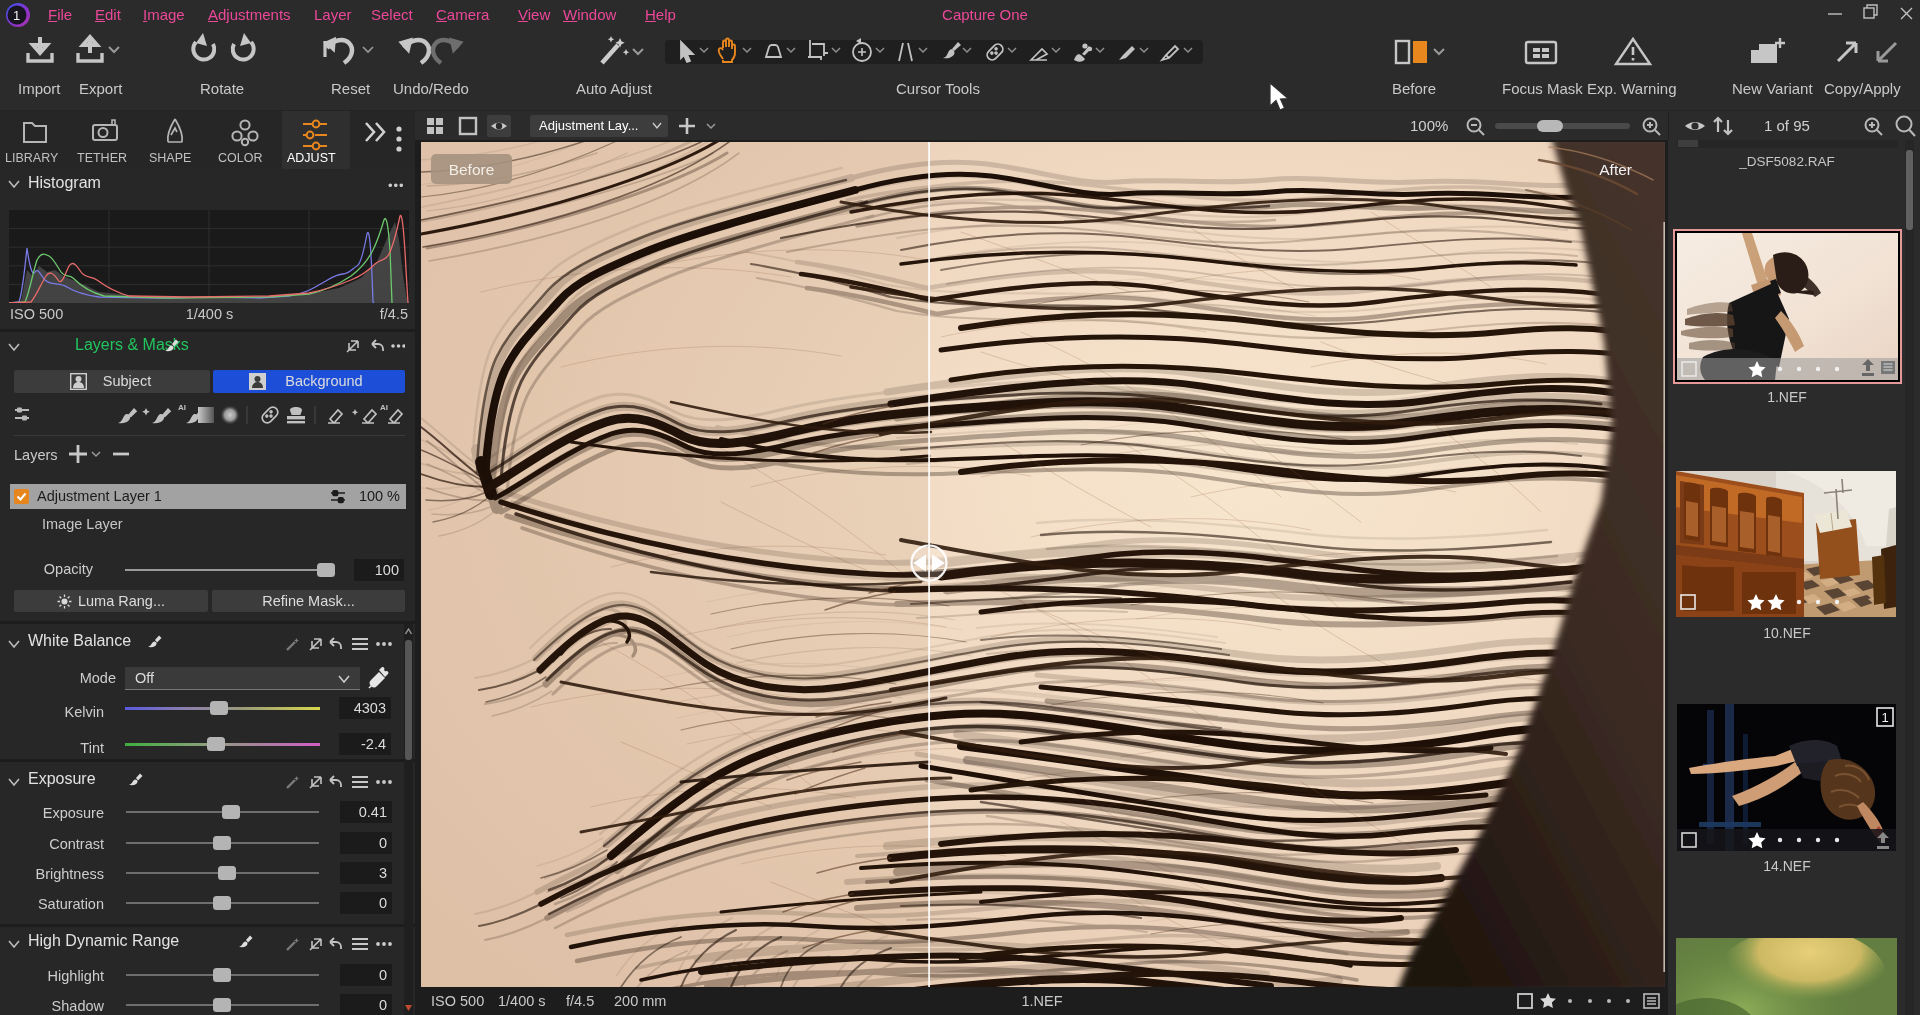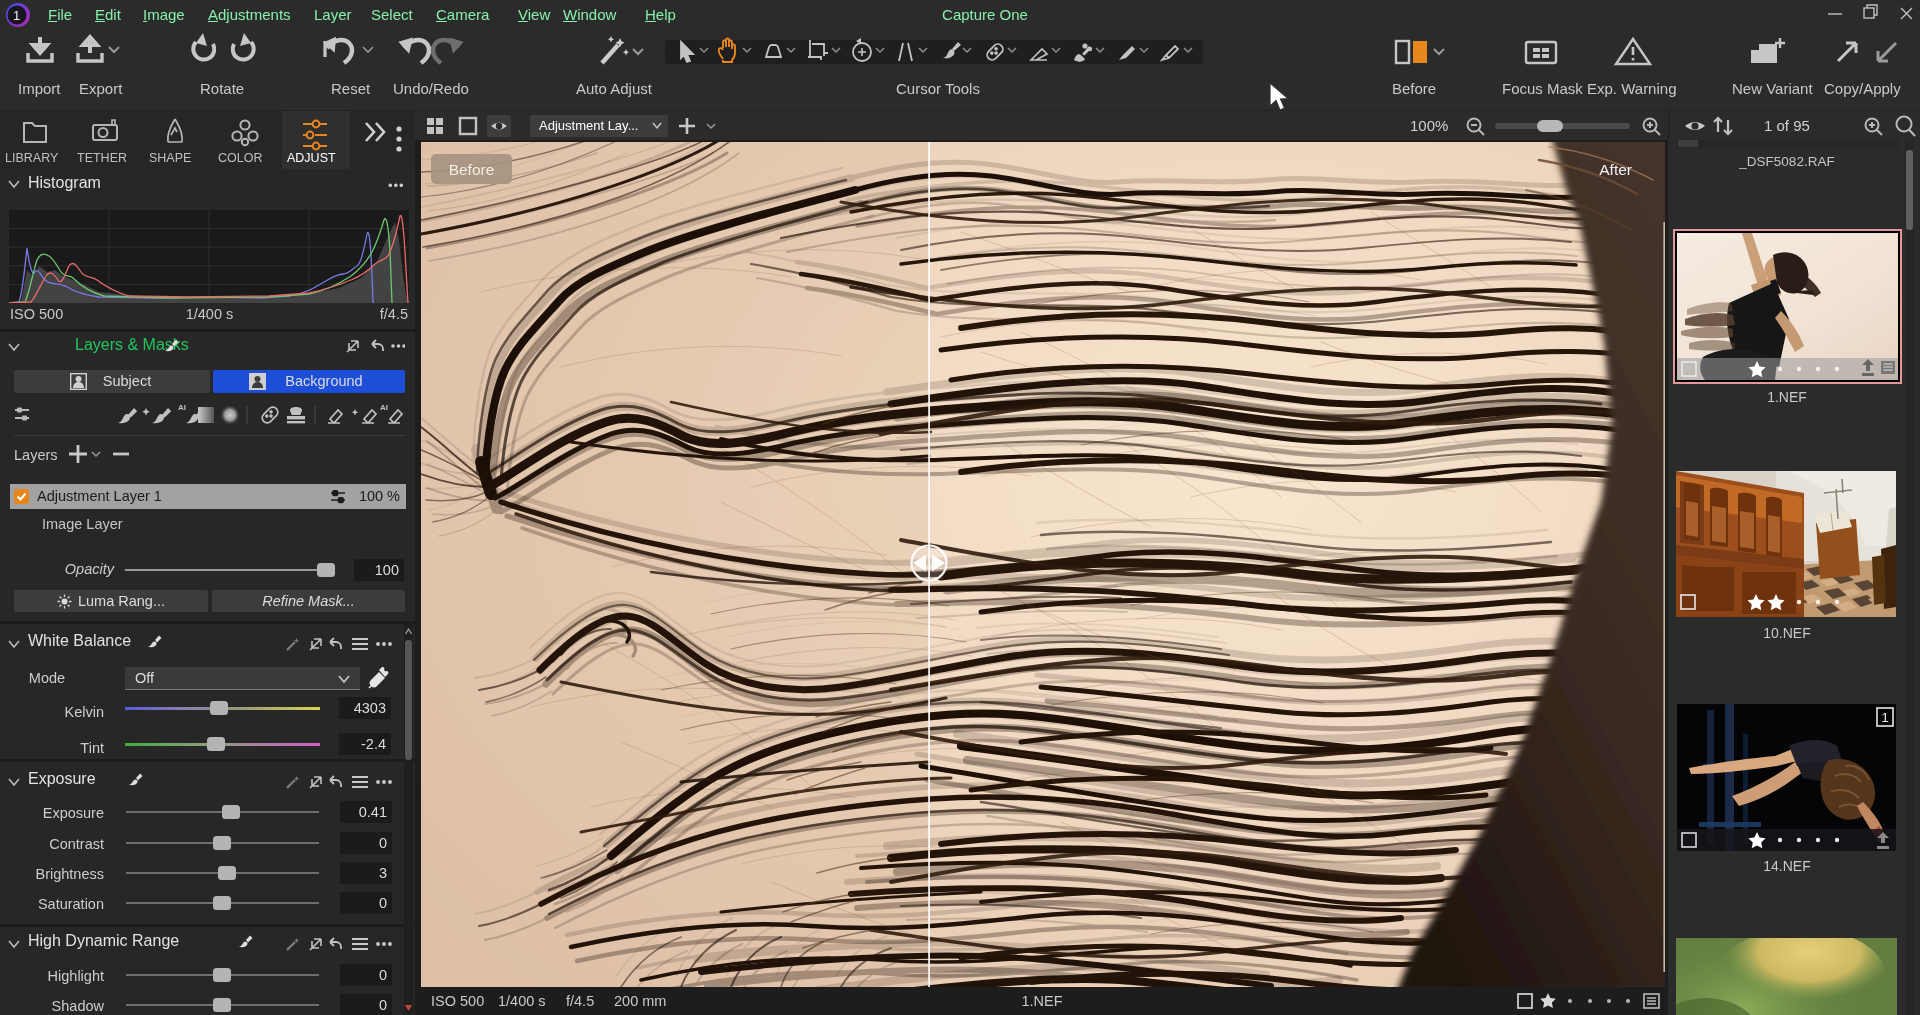--- a/index.html
+++ b/index.html
@@ -46,21 +46,21 @@
           <linearGradient id="lg1" x1="0" y1="0" x2="1" y2="1">
       <stop offset="0" stop-color="#3355ee"></stop>
             <stop offset="0.55" stop-color="#8833cc"></stop>
             <stop offset="1" stop-color="#aa33aa"></stop>
     </linearGradient>
         </defs>
     <circle cx="13" cy="13" r="12" fill="url(#lg1)"></circle>
     <circle cx="12" cy="13" r="9.5" fill="#181420"></circle>
     <text x="11.5" y="18" font-size="13" fill="#eee" text-anchor="middle" font-family="Liberation Sans">1</text>
   </svg>
-  <div class="abs" style="left:0;top:6px;width:1920px;height:18px;color:#86efac;font-size:15px;">
+  <div class="abs" style="left:0;top:6px;width:1920px;height:18px;color:#ec4899;font-size:15px;">
     <span class="abs" style="left:48px"><u>F</u>ile</span>
     <span class="abs" style="left:95px"><u>E</u>dit</span>
     <span class="abs" style="left:143px"><u>I</u>mage</span>
     <span class="abs" style="left:208px"><u>A</u>djustments</span>
     <span class="abs" style="left:314px">Layer</span>
     <span class="abs" style="left:371px">Select</span>
     <span class="abs" style="left:436px"><u>C</u>amera</span>
     <span class="abs" style="left:518px"><u>V</u>iew</span>
     <span class="abs" style="left:563px"><u>W</u>indow</span>
     <span class="abs" style="left:645px"><u>H</u>elp</span>
@@ -430,34 +430,34 @@
       <g stroke="#1c1c1c" stroke-width="1.6">
             <path d="M1 4 H15 M1 11 H15"></path>
             <rect x="3" y="1.8" width="4.6" height="4.6" rx="1" fill="#1c1c1c"></rect>
             <rect x="8.5" y="8.8" width="4.6" height="4.6" rx="1" fill="#1c1c1c"></rect>
           </g>
     </svg>
     <div class="abs" style="right:6px;top:4px;font-size:14.5px;color:#1c1c1c;">100 %</div>
   </div>
   <div class="abs" style="left:42px;top:406px;font-size:14.5px;color:#c6c6c6;">Image Layer</div>
 
-  <div class="abs slbl" style="left:24px;top:451px;font-style:italic;">Opacity</div>
+  <div class="abs slbl" style="left:3px;top:451px;">Opacity</div>
   <div class="abs" style="left:125px;top:459px;width:210px;height:2px;background:#9a9a9a;"></div>
   <div class="abs handle" style="left:317px;top:453px;"></div>
   <div class="abs vbox" style="left:354px;top:449px;width:50px;">100</div>
   <div class="abs btn" style="left:14px;top:480px;width:194px;display:flex;align-items:center;justify-content:center;gap:6px;">
     <svg width="15" height="15" viewBox="0 0 15 15" style="flex:0 0 auto">
           <circle cx="7.5" cy="7.5" r="3" fill="#d8d8d8"></circle>
           <g stroke="#d8d8d8" stroke-width="1.3">
             <path d="M7.5 0.5 V3 M7.5 12 V14.5 M0.5 7.5 H3 M12 7.5 H14.5 M2.5 2.5 L4.3 4.3 M10.7 10.7 L12.5 12.5 M12.5 2.5 L10.7 4.3 M4.3 10.7 L2.5 12.5"></path>
           </g>
         </svg>
     <span>Luma Rang...</span>
   </div>
-  <div class="abs btn" style="left:212px;top:480px;width:193px;font-style:italic;">Refine Mask...</div>
+  <div class="abs btn" style="left:212px;top:480px;width:193px;">Refine Mask...</div>
   <div class="abs" style="left:0;top:511px;width:415px;height:3px;background:#1c1c1c;"></div>
 
   <svg class="abs" style="left:8px;top:528px" width="12" height="12" viewBox="0 0 12 12">
         <path d="M1 3 L6 9 L11 3" stroke="#bbb" stroke-width="1.6" fill="none"></path>
       </svg>
   <div class="abs" style="left:28px;top:522px;font-size:16px;color:#e2e2e2;">White Balance</div>
   <svg class="abs" style="left:146px;top:523px" width="18" height="18" viewBox="0 0 18 18">
     <path d="M2 14 c 3 -1 3 -3 5 -5 c 1.5 -1.5 4 0 3.5 2 c -0.5 2.5 -3 3.5 -8.5 3 z" fill="#ddd"></path>
     <path d="M9 7 l 4 -4.5 l 2.5 2.5 L11 9.5 z" fill="#ddd"></path>
   </svg>
@@ -472,21 +472,21 @@
     </g>
     <g stroke="#c8c8c8" stroke-width="2">
           <path d="M66 3 H82 M66 8 H82 M66 13 H82"></path>
         </g>
     <g fill="#ccc">
           <circle cx="92" cy="8" r="1.9"></circle>
           <circle cx="98" cy="8" r="1.9"></circle>
           <circle cx="104" cy="8" r="1.9"></circle>
         </g>
   </svg>
-  <div class="abs slbl" style="left:2px;top:560px;text-align:center;">Mode</div>
+  <div class="abs slbl" style="left:26px;top:560px;">Mode</div>
   <div class="abs" style="left:125px;top:557px;width:235px;height:23px;background:#3a3a3a;border-bottom:1px solid #777;color:#dcdcdc;font-size:14.5px;line-height:23px;padding-left:10px;">Off
     <svg class="abs" style="right:10px;top:8px" width="12" height="9">
           <path d="M1 1 L6 7 L11 1" stroke="#ccc" stroke-width="1.5" fill="none"></path>
         </svg>
   </div>
   <svg class="abs" style="left:368px;top:555px" width="22" height="24" viewBox="0 0 22 24">
     <path d="M3 21 c -2 -2 -2 -4 0 -6 l 8 -8 l 6 6 l -8 8 c -2 2 -4 2 -6 0 z" fill="#e6e6e6"></path>
     <path d="M11 5 l 2.5 -2.5 c 1.5 -1.5 4 1 2.5 2.5 l 1.5 1.5 c 1.5 -1.5 4 1 2.5 2.5 L17 12 Z" fill="#e6e6e6"></path>
     <path d="M1 23 l 3.5 -3.5" stroke="#e6e6e6" stroke-width="1.6"></path>
   </svg>

